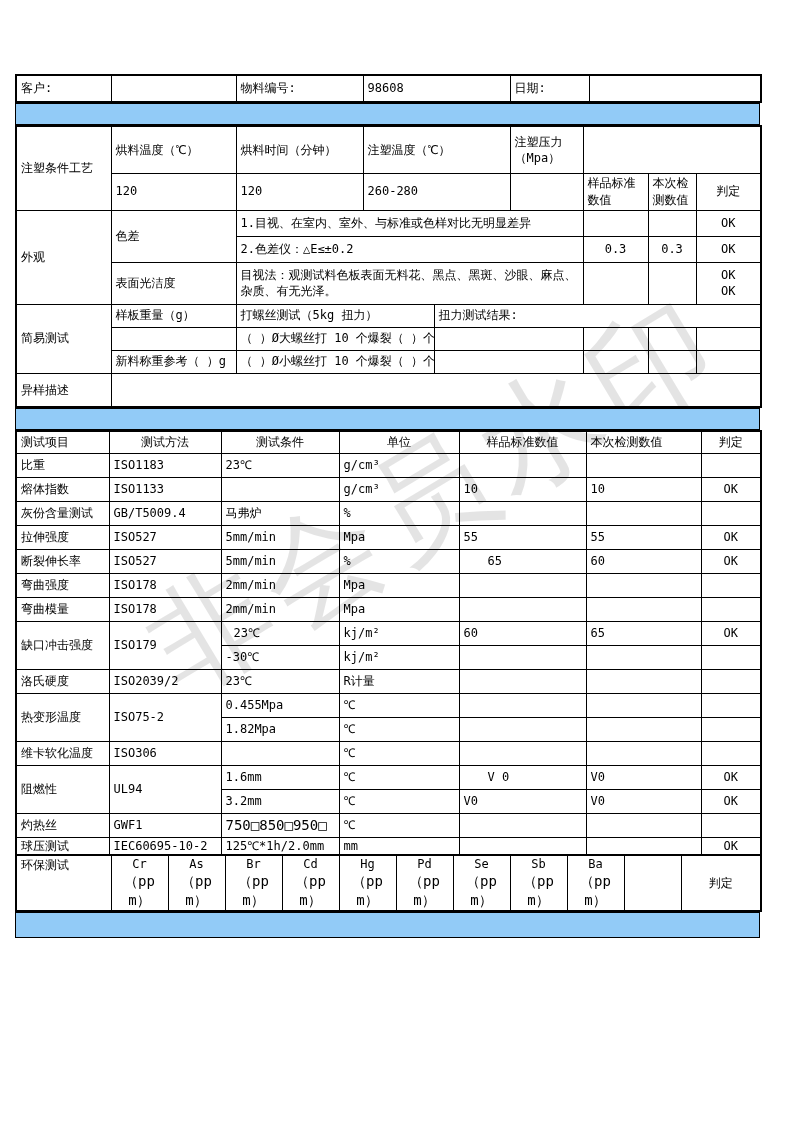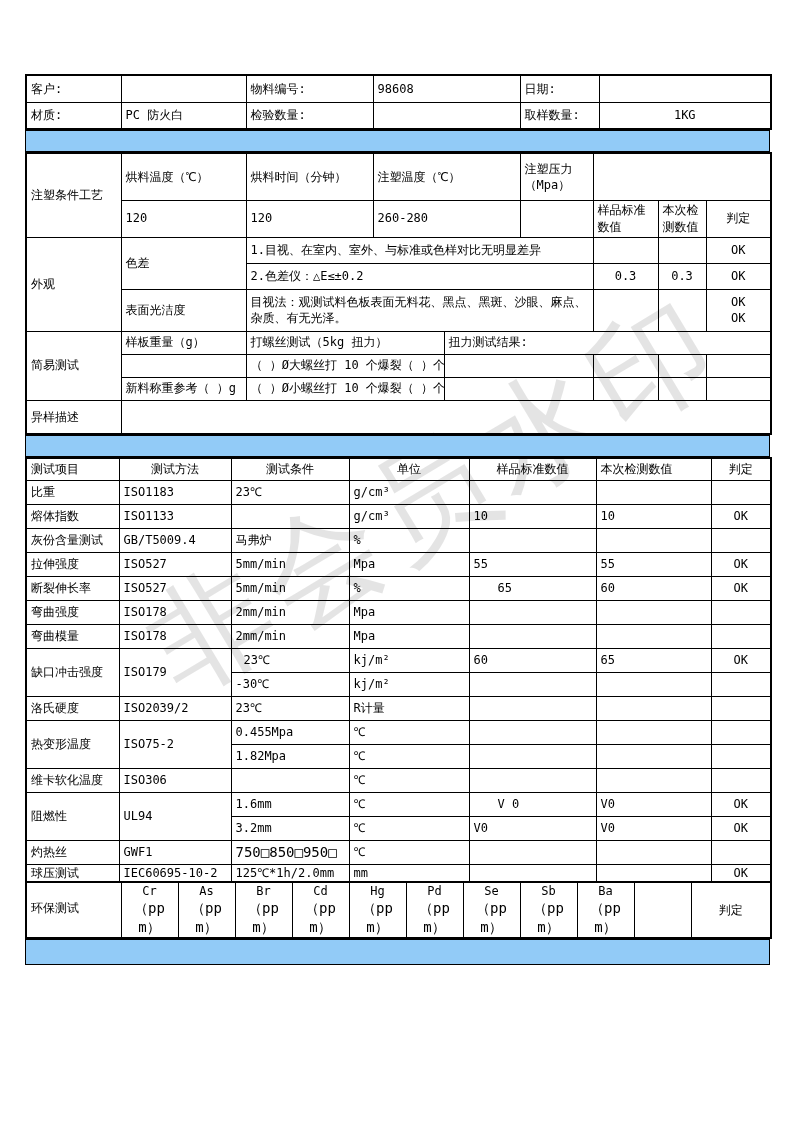--- a/index.html
+++ b/index.html
@@ -3,21 +3,21 @@
 <meta charset="utf-8">
 <style>
   html,body{margin:0;padding:0;background:#fff;}
   .page{position:relative;width:793px;height:1122px;background:#fff;overflow:hidden;
         font-family:"DejaVu Sans Mono","Liberation Mono",monospace;color:#000;}
   .title{position:absolute;top:32px;left:0;width:100%;text-align:center;
          font-size:22px;font-weight:bold;margin:0;letter-spacing:1px;}
   .wm{position:absolute;left:160px;top:600px;font-size:120px;line-height:1;
       color:#000;opacity:0.10;transform:rotate(-31deg);transform-origin:0 50%;
       white-space:nowrap;z-index:0;pointer-events:none;letter-spacing:8px;}
-  .sheet{position:absolute;left:25px;top:74px;width:745px;z-index:1;}
+  .sheet{position:absolute;left:15px;top:74px;width:745px;z-index:1;}
   table{border-collapse:collapse;table-layout:fixed;width:745px;}
   .tbl{border:2px solid #000;}
   td{border:1px solid #000;font-size:12px;padding:0 4px;vertical-align:middle;
      line-height:1.35;word-break:break-all;overflow:hidden;}
   .c{text-align:center;}
   .sm{font-size:14px;}
   .nw{white-space:nowrap;margin-left:44px;}
   .ind{padding-left:28px;}
   .bar{height:20px;background:#92CBF7;border:1px solid #000;}
   .bar3{height:24px;}
@@ -40,28 +40,20 @@
           <col style="width:172px">
         </colgroup>
       <tbody>
           <tr style="height:27px">
         <td>客户:</td>
         <td></td>
         <td>物料编号:</td>
         <td>98608</td>
         <td>日期:</td>
         <td></td>
-      </tr>
-      <tr style="height:27px">
-        <td>材质:</td>
-        <td>PC 防火白</td>
-        <td>检验数量:</td>
-        <td></td>
-        <td>取样数量:</td>
-        <td class="c">1KG</td>
       </tr>
     </tbody>
       </table>
 
     <div class="bar"></div>
 
     <table class="tbl">
       <colgroup>
           <col style="width:95px">
           <col style="width:125px">
@@ -329,21 +321,21 @@
           <col style="width:57px">
           <col style="width:57px">
           <col style="width:57px">
           <col style="width:57px">
           <col style="width:57px">
           <col style="width:57px">
           <col style="width:80px">
         </colgroup>
       <tbody>
           <tr style="height:44px">
-        <td style="vertical-align:top;padding-top:17px">环保测试</td>
+        <td style="vertical-align:top;padding-top:1px">环保测试</td>
         <td class="c">
           <div>Cr</div>
           <div class="sm">（ppm）</div>
         </td>
         <td class="c">
           <div>As</div>
           <div class="sm">（ppm）</div>
         </td>
         <td class="c">
           <div>Br</div>

